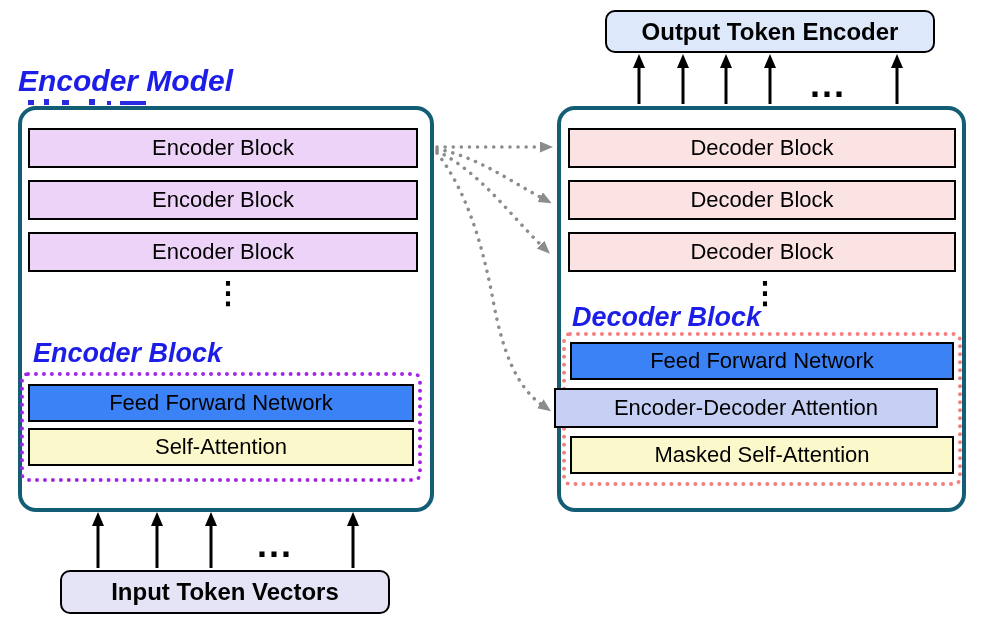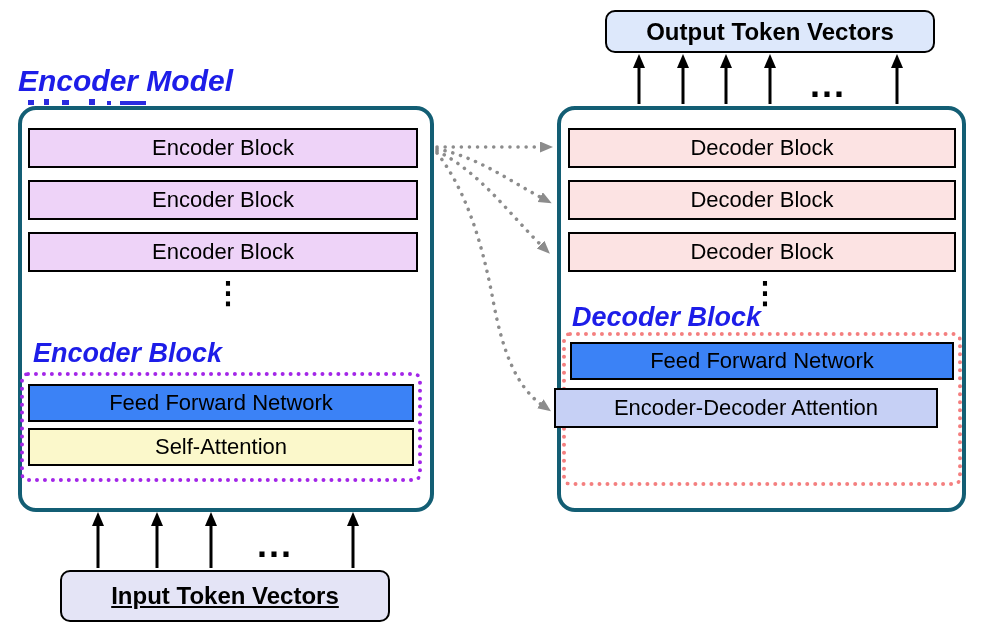--- a/index.html
+++ b/index.html
@@ -71,40 +71,41 @@
 
   <div class="blue-title small" style="left:33px; top:340px;">Encoder Block</div>
 
   <div class="dotted-box" style="left:20px; top:372px; width:402px; height:110px;"></div>
 
   <div class="box fill-ffn" style="left:28px; top:384px; width:386px; height:38px;">Feed Forward Network</div>
   <div class="box fill-sa" style="left:28px; top:428px; width:386px; height:38px;">Self-Attention</div>
 
   <div class="h-ellipsis" style="left:253px; top:540px; width:44px;">...</div>
 
-  <div class="box rounded fill-in" style="left:60px; top:570px; width:330px; height:52px;text-decoration:underline;">Input Token Vectors</div>
+  <div class="box rounded fill-in" style="left:60px; top:570px; width:330px; height:44px;">Input Token Vectors</div>
 
-  <div class="box rounded fill-out" style="left:605px; top:10px; width:330px; height:43px;">Output Token Vectors</div>
+  <div class="box rounded fill-out" style="left:605px; top:10px; width:330px; height:43px;">Output Token Encoder</div>
 
   <div class="h-ellipsis" style="left:806px; top:80px; width:44px;">...</div>
 
   <div class="container" style="left:557px; top:106px; width:409px; height:406px;"></div>
 
   <div class="box fill-dec" style="left:568px; top:128px; width:388px; height:40px;">Decoder Block</div>
   <div class="box fill-dec" style="left:568px; top:180px; width:388px; height:40px;">Decoder Block</div>
   <div class="box fill-dec" style="left:568px; top:232px; width:388px; height:40px;">Decoder Block</div>
 
   <div class="v-ellipsis" style="left:750px; top:278px; width:28px;">⋮</div>
 
   <div class="blue-title small" style="left:572px; top:304px;">Decoder Block</div>
 
   <div class="dotted-box pink" style="left:562px; top:332px; width:400px; height:154px;"></div>
 
   <div class="box fill-ffn" style="left:570px; top:342px; width:384px; height:38px;">Feed Forward Network</div>
   <div class="box fill-eda" style="left:554px; top:388px; width:384px; height:40px;">Encoder-Decoder Attention</div>
+  <div class="box fill-sa" style="left:570px; top:436px; width:384px; height:38px;">Masked Self-Attention</div>
 
   <svg class="arrows" width="988" height="628" viewBox="0 0 988 628">
     <defs>
       <marker id="ah-black" markerUnits="userSpaceOnUse" markerWidth="16" markerHeight="14" refX="4" refY="6" orient="auto">
         <path d="M0,0 L14,6 L0,12 Z" fill="#000"></path>
       </marker>
       <marker id="ah-gray" markerUnits="userSpaceOnUse" markerWidth="15" markerHeight="13" refX="2" refY="5.5" orient="auto">
         <path d="M0,0 L13,5.5 L0,11 Z" fill="#8c8c8c"></path>
       </marker>
     </defs>

